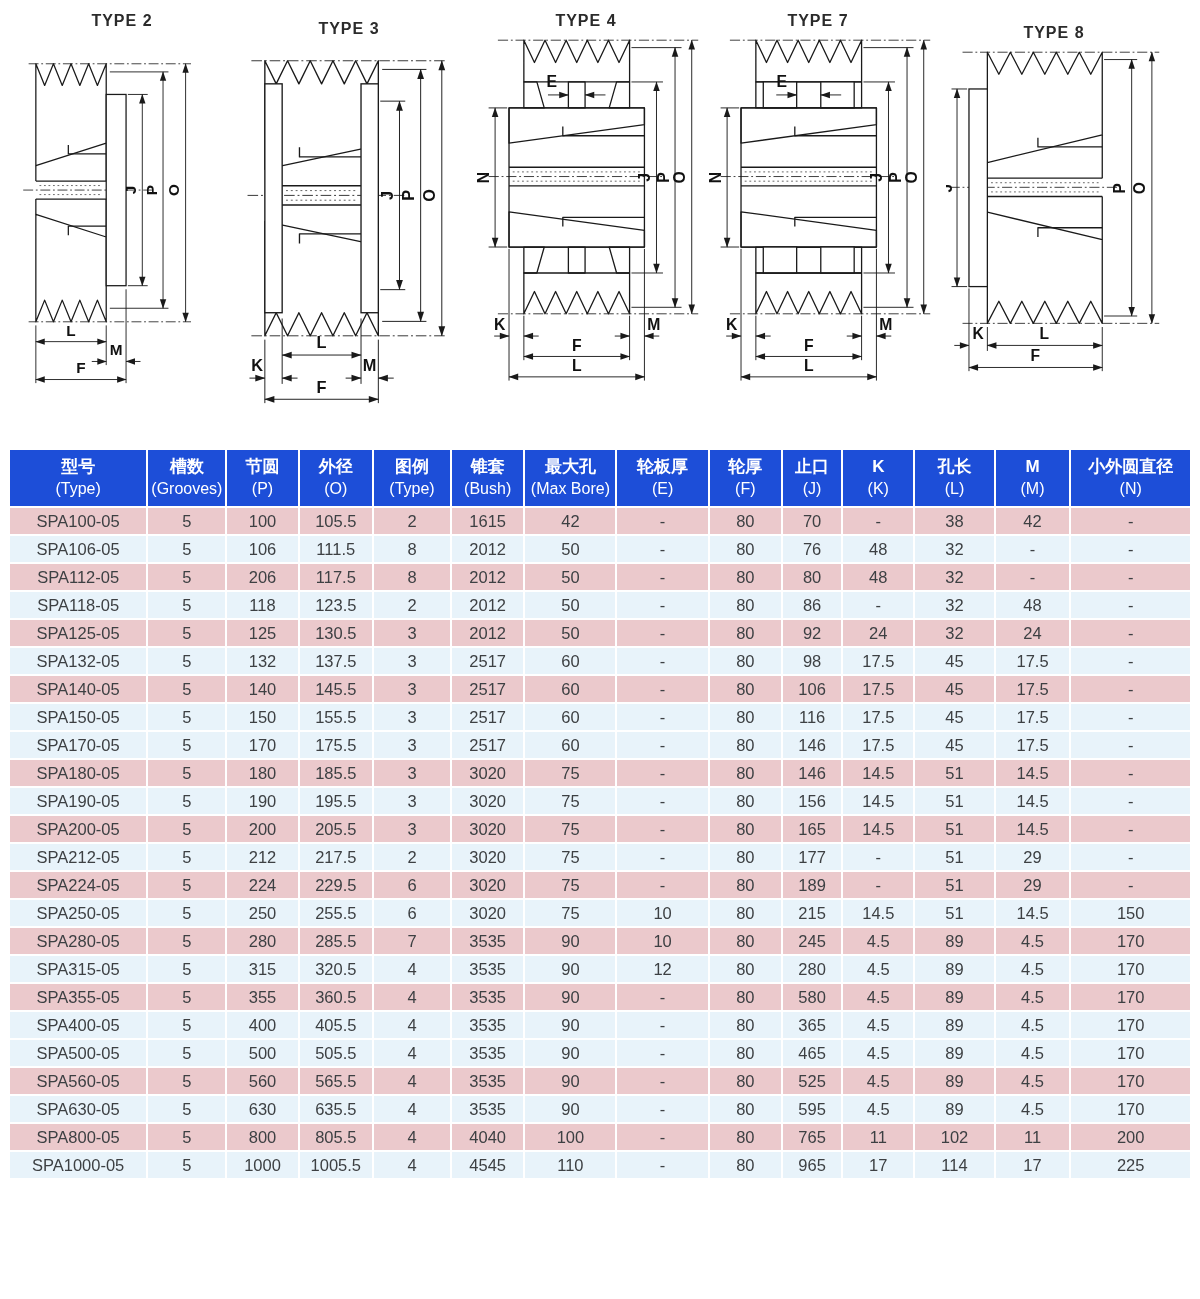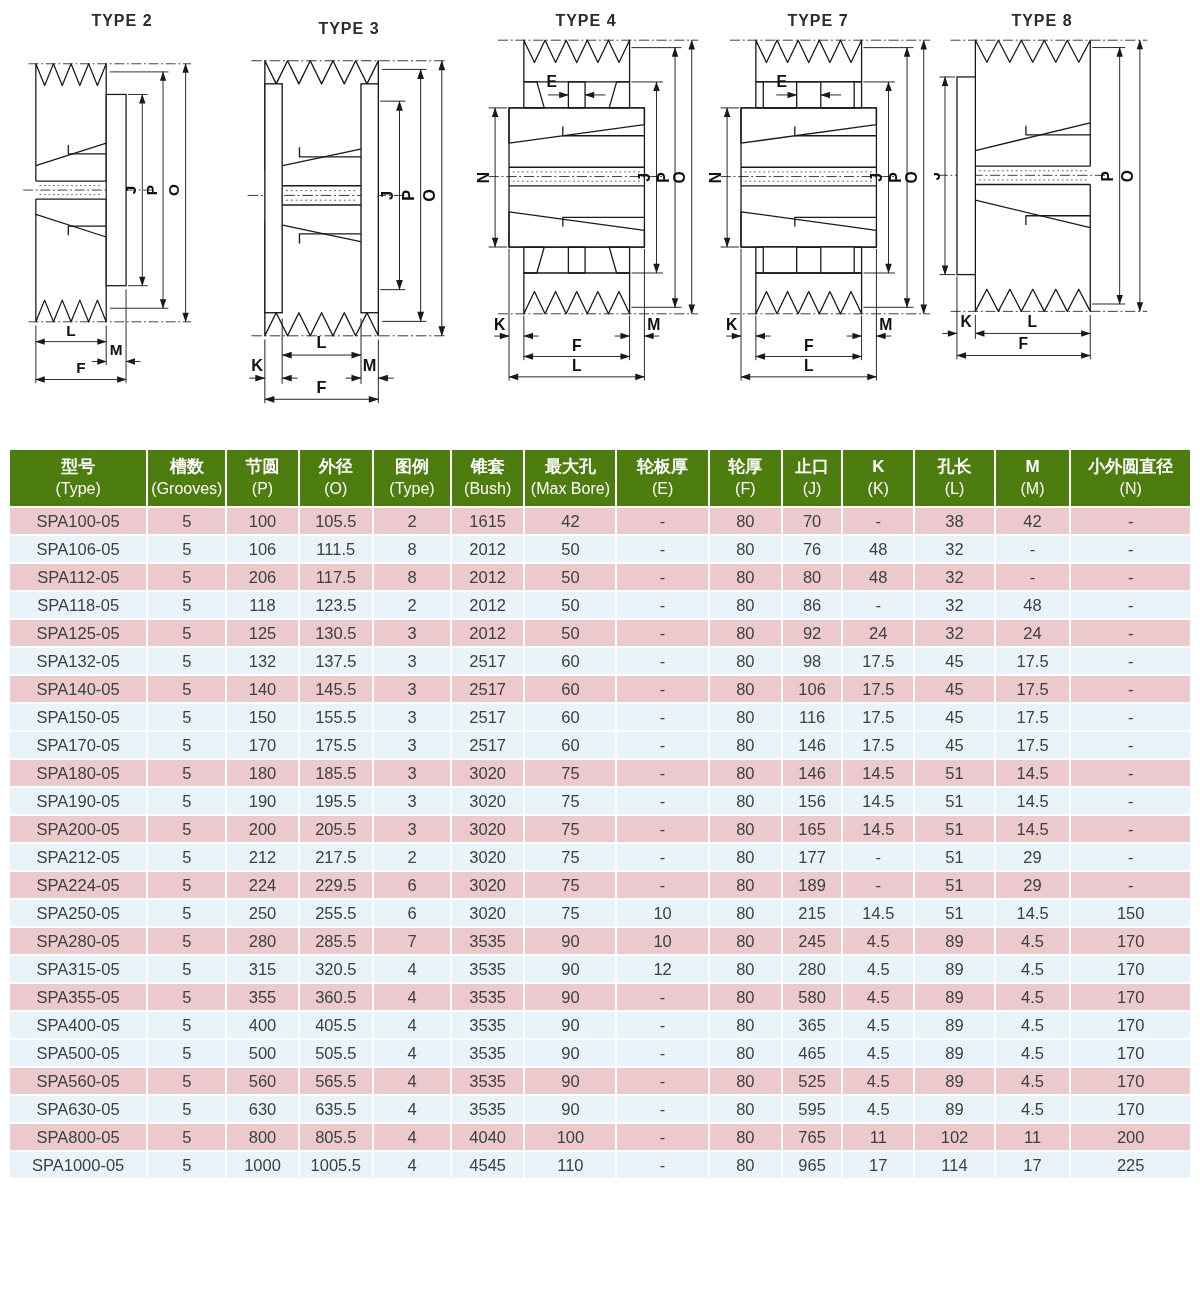--- a/index.html
+++ b/index.html
@@ -14,21 +14,21 @@
   .diagram svg{display:block;}
   .obj{fill:none;stroke:#1a1a1a;stroke-width:1.4;stroke-linejoin:round;}
   .thin{fill:none;stroke:#1a1a1a;stroke-width:1;}
   .cl{fill:none;stroke:#1a1a1a;stroke-width:.9;stroke-dasharray:11 3 2 3;}
   .dot{fill:none;stroke:#4a4a4a;stroke-width:.9;stroke-dasharray:2 3;}
   .wfill{fill:#fff;stroke:#1a1a1a;stroke-width:1.4;}
   text.dim{fill:#111;font-size:17px;font-weight:600;
            font-family:"Liberation Sans","DejaVu Sans",sans-serif;}
   
   table{width:100%;border-collapse:collapse;table-layout:fixed;margin-top:2px;}
-  th{background:#4d7c0f;color:#fff;border:2px solid #fff;padding:6px 1px 7px 1px;
+  th{background:#1d4ed8;color:#fff;border:2px solid #fff;padding:6px 1px 7px 1px;
      vertical-align:middle;font-weight:normal;}
   th .zh{font-size:17px;font-weight:bold;line-height:1.3;}
   th .en{font-size:16px;font-weight:normal;line-height:1.25;margin-top:1px;}
   td{border:2px solid #fff;height:26px;text-align:center;vertical-align:middle;
      font-size:16.5px;color:#3d4043;padding:0 1px;}
   tr.odd td{background:#ebc9cc;}
   tr.even td{background:#e8f3fa;}
 </style>
 </head>
 <body>
@@ -233,21 +233,21 @@
         <line class="thin" x1="156" y1="374" x2="172" y2="374" marker-end="url(#a7)"></line>
         <line class="thin" x1="204" y1="374" x2="188" y2="374" marker-end="url(#a7)"></line>
         <text class="dim" x="198" y="367" text-anchor="middle">M</text>
         <line class="thin" x1="58" y1="396" x2="172" y2="396" marker-start="url(#a7)" marker-end="url(#a7)"></line>
         <text class="dim" x="115" y="390" text-anchor="middle">F</text>
         <line class="thin" x1="42" y1="418" x2="188" y2="418" marker-start="url(#a7)" marker-end="url(#a7)"></line>
         <text class="dim" x="115" y="412" text-anchor="middle">L</text>
       </svg>
     </figure>
 
-    <figure class="diagram" style="margin:0;width:216px">
+    <figure class="diagram" style="margin:12px;width:216px">
       <div class="diagram-title">TYPE 8</div>
       <svg width="216" height="332" viewBox="0 44 235 361">
         <defs>
           <pattern id="h8" patternUnits="userSpaceOnUse" width="6.5" height="6.5" patternTransform="rotate(45)">
             <line x1="0" y1="0" x2="0" y2="6.5" stroke="#3c3c3c" stroke-width="1"></line>
           </pattern>
           <marker id="a8" viewBox="0 0 10 8" markerWidth="11" markerHeight="9" refX="9.5" refY="4" orient="auto-start-reverse">
             <path d="M0.5,0.8 L10,4 L0.5,7.2 z" fill="#1a1a1a"></path>
           </marker>
         </defs>

